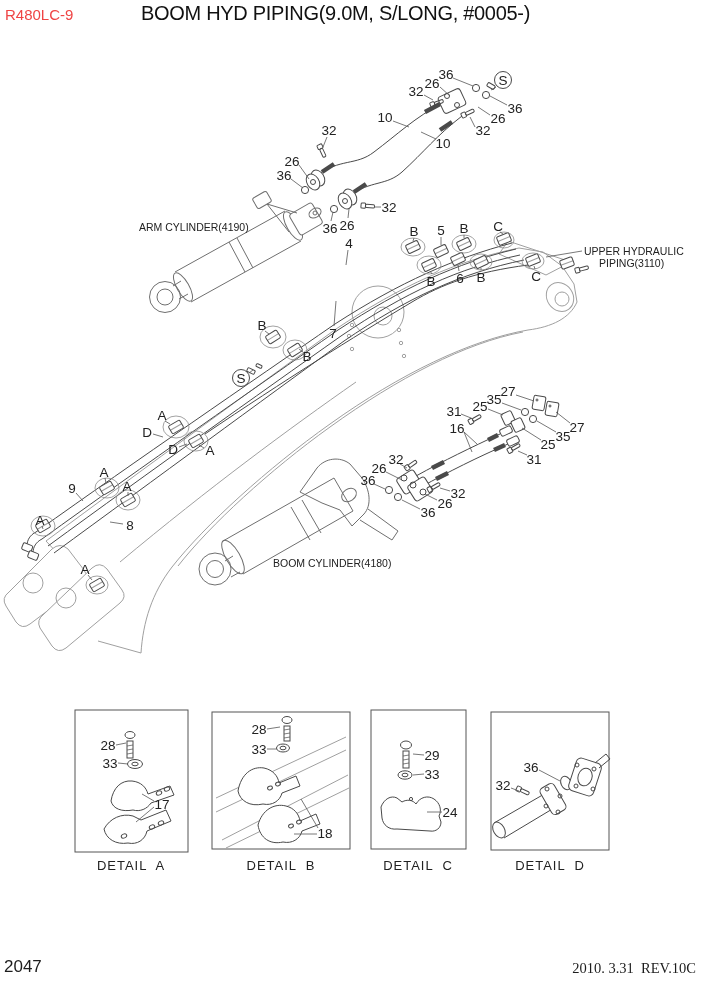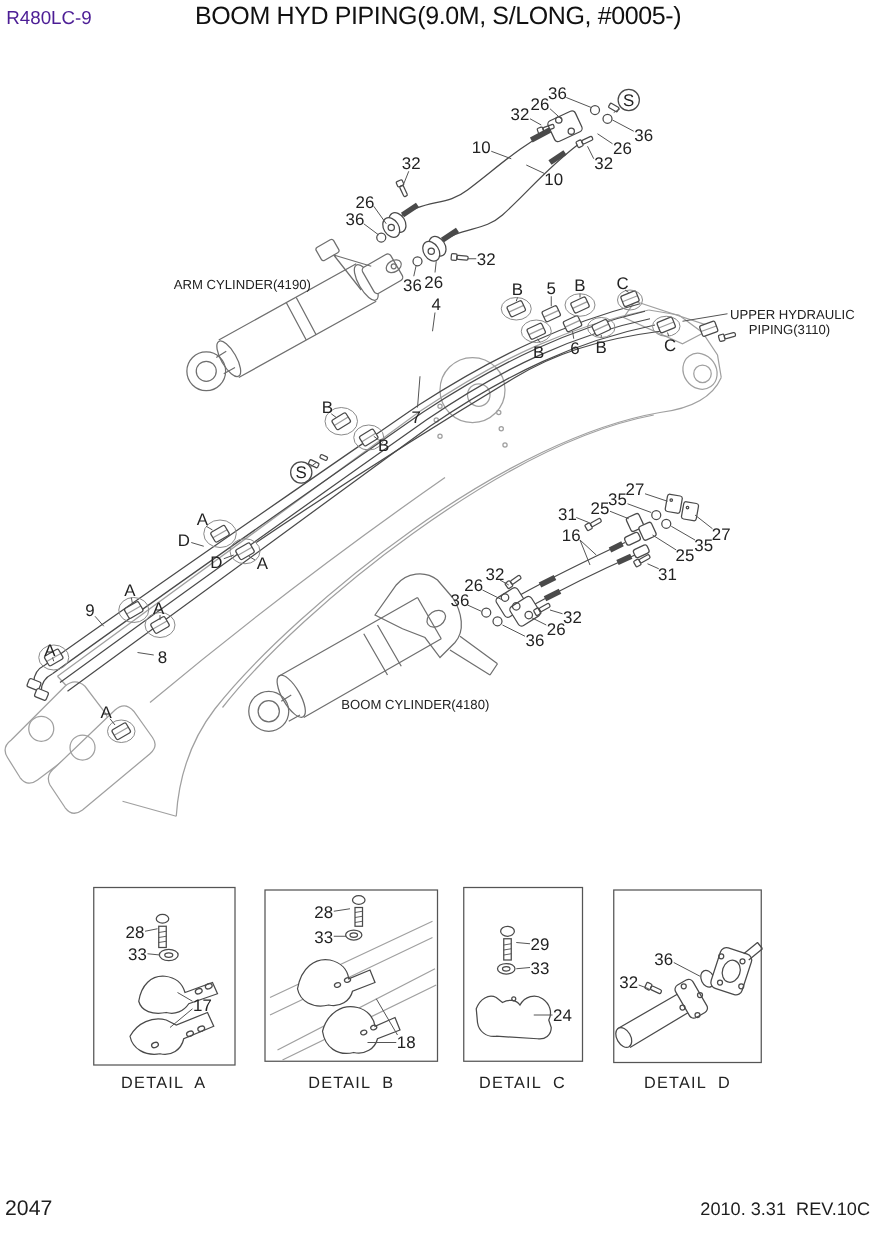--- a/index.html
+++ b/index.html
@@ -1,21 +1,21 @@
 <!DOCTYPE html>
 <html><head>
 <meta charset="utf-8">
 <style>
   html,body{margin:0;padding:0;background:#fff;}
   #page{position:relative;width:702px;height:992px;background:#fff;overflow:hidden;
         font-family:"Liberation Sans",sans-serif;color:#222;}
-  .hdr-model{position:absolute;top:6px;left:5px;font-size:15px;color:#4c1d95;}
-  .hdr-title{position:absolute;top:2px;left:156px;font-size:20px;letter-spacing:-0.3px;color:#111;}
+  .hdr-model{position:absolute;top:6px;left:5px;font-size:15px;color:#ef4444;}
+  .hdr-title{position:absolute;top:2px;left:141px;font-size:20px;letter-spacing:-0.3px;color:#111;}
   .ftr-page{position:absolute;top:957px;left:4px;font-size:17px;color:#1d1d1d;}
-  .ftr-rev{position:absolute;top:960px;right:6px;font-size:14.5px;color:#1d1d1d;white-space:pre;}
+  .ftr-rev{position:absolute;top:960px;right:6px;font-size:14.5px;color:#1d1d1d;white-space:pre;font-family:Liberation Serif, serif;}
   svg{position:absolute;top:0;left:0;}
   svg *{vector-effect:none;}
   .ln{stroke:#4a4a4a;stroke-width:1;fill:none;}
   .ln2{stroke:#6f6f6f;stroke-width:1;fill:none;}
   .lt{stroke:#a0a0a0;stroke-width:1;fill:none;}
   .fw{fill:#fff;}
   .th{stroke:#4a4a4a;stroke-width:4.5;fill:none;}
   .ld{stroke:#555;stroke-width:0.8;fill:none;}
   .el{stroke:#8a8a8a;stroke-width:0.8;fill:none;}
   .hatch{stroke:#4a4a4a;stroke-width:0.7;}

